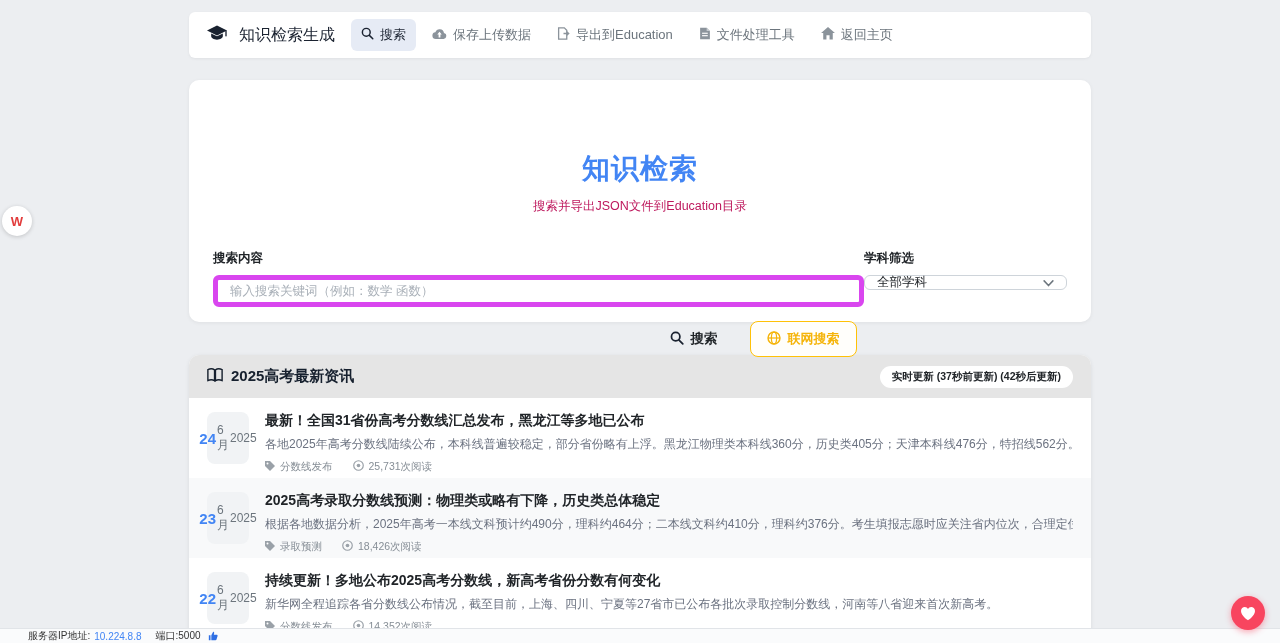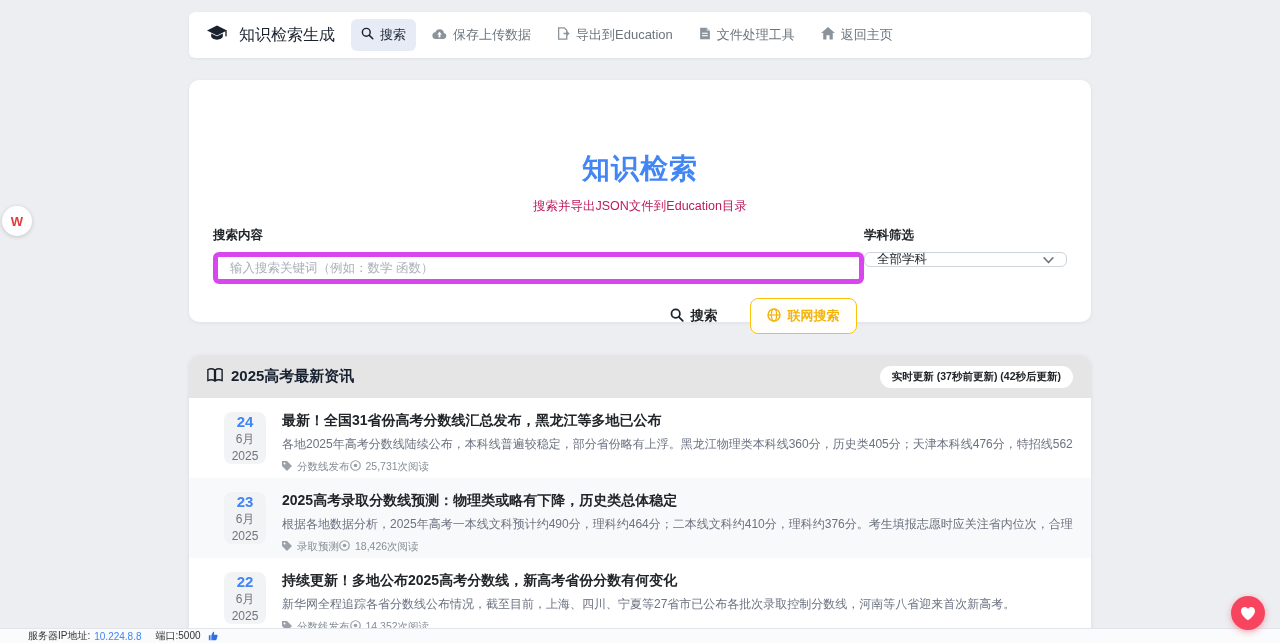--- a/index.html
+++ b/index.html
@@ -37,21 +37,21 @@
   .search-card {
     margin-top: 22px;
     height: 242px;
     background: #ffffff;
     border-radius: 10px;
     box-shadow: 0 1px 4px rgba(0,0,0,.06);
     padding: 28px 24px 0 24px;
   }
   .search-title { text-align: center; font-size: 28px; font-weight: bold; color: #4285f4; letter-spacing: 1px; margin-top: 42px; }
   .search-subtitle { text-align: center; font-size: 12.5px; color: #be185d; margin-top: 10px; }
-  .form-row { display: flex; margin-top: 12px; }
+  .form-row { display: flex; margin-top: 35px; }
   .form-col-query { flex: 1; }
   .form-col-subject { width: 203px; }
   .field-label { font-size: 12.5px; font-weight: bold; color: #212529; margin-bottom: 8px; }
   .text-input {
     width: 100%; height: 32px;
     border: 5px solid #d946ef; border-radius: 6px;
     padding: 0 12px; font-size: 12.5px; color: #212529;
     font-family: "Liberation Sans", sans-serif;
     outline: none; background: #fff;
   }
@@ -95,28 +95,28 @@
   }
   .news-header-title { display: flex; align-items: center; gap: 8px; font-size: 15px; font-weight: bold; color: #16202e; }
   .news-badge {
     background: #ffffff; border-radius: 999px;
     padding: 4px 12px; font-size: 10.5px; font-weight: bold; color: #212529; white-space: nowrap;
   }
   .news-item { display: flex; gap: 16px; padding: 14px 18px; height: 80px; cursor: pointer; }
   .news-item.alt { background: #f8f9fa; }
   .date-badge {
     width: 42px; flex: 0 0 42px; background: #f1f3f5; border-radius: 8px;
-    display: flex; flex-direction: column; align-items: center; justify-content: center; gap: 1px; margin-left: 17px;
+    display: flex; flex-direction: row; align-items: center; justify-content: center; gap: 1px;
   }
   .date-day { font-size: 15px; font-weight: bold; color: #4285f4; }
   .date-month, .date-year { font-size: 12px; color: #6c757d; }
   .news-body { flex: 1; min-width: 0; }
   .news-title { font-size: 14px; font-weight: bold; color: #212529; line-height: 1.25; }
   .news-desc { font-size: 12px; color: #6b7280; margin-top: 6px; white-space: nowrap; overflow: hidden; }
-  .news-meta { display: flex; align-items: center; margin-top: 7px; font-size: 10.5px; color: #868e96; }
+  .news-meta { display: flex; align-items: center; gap: 20px; margin-top: 7px; font-size: 10.5px; color: #868e96; }
   .meta-entry { display: flex; align-items: center; gap: 5px; }
 
   
   .footer {
     position: fixed; left: 0; bottom: 0; width: 1280px; height: 15px;
     background: #fafbfc; border-top: 1px solid #e1e4e8;
     display: flex; align-items: center; gap: 4px;
     padding-left: 28px; font-size: 10px; color: #333;
     z-index: 5;
   }

